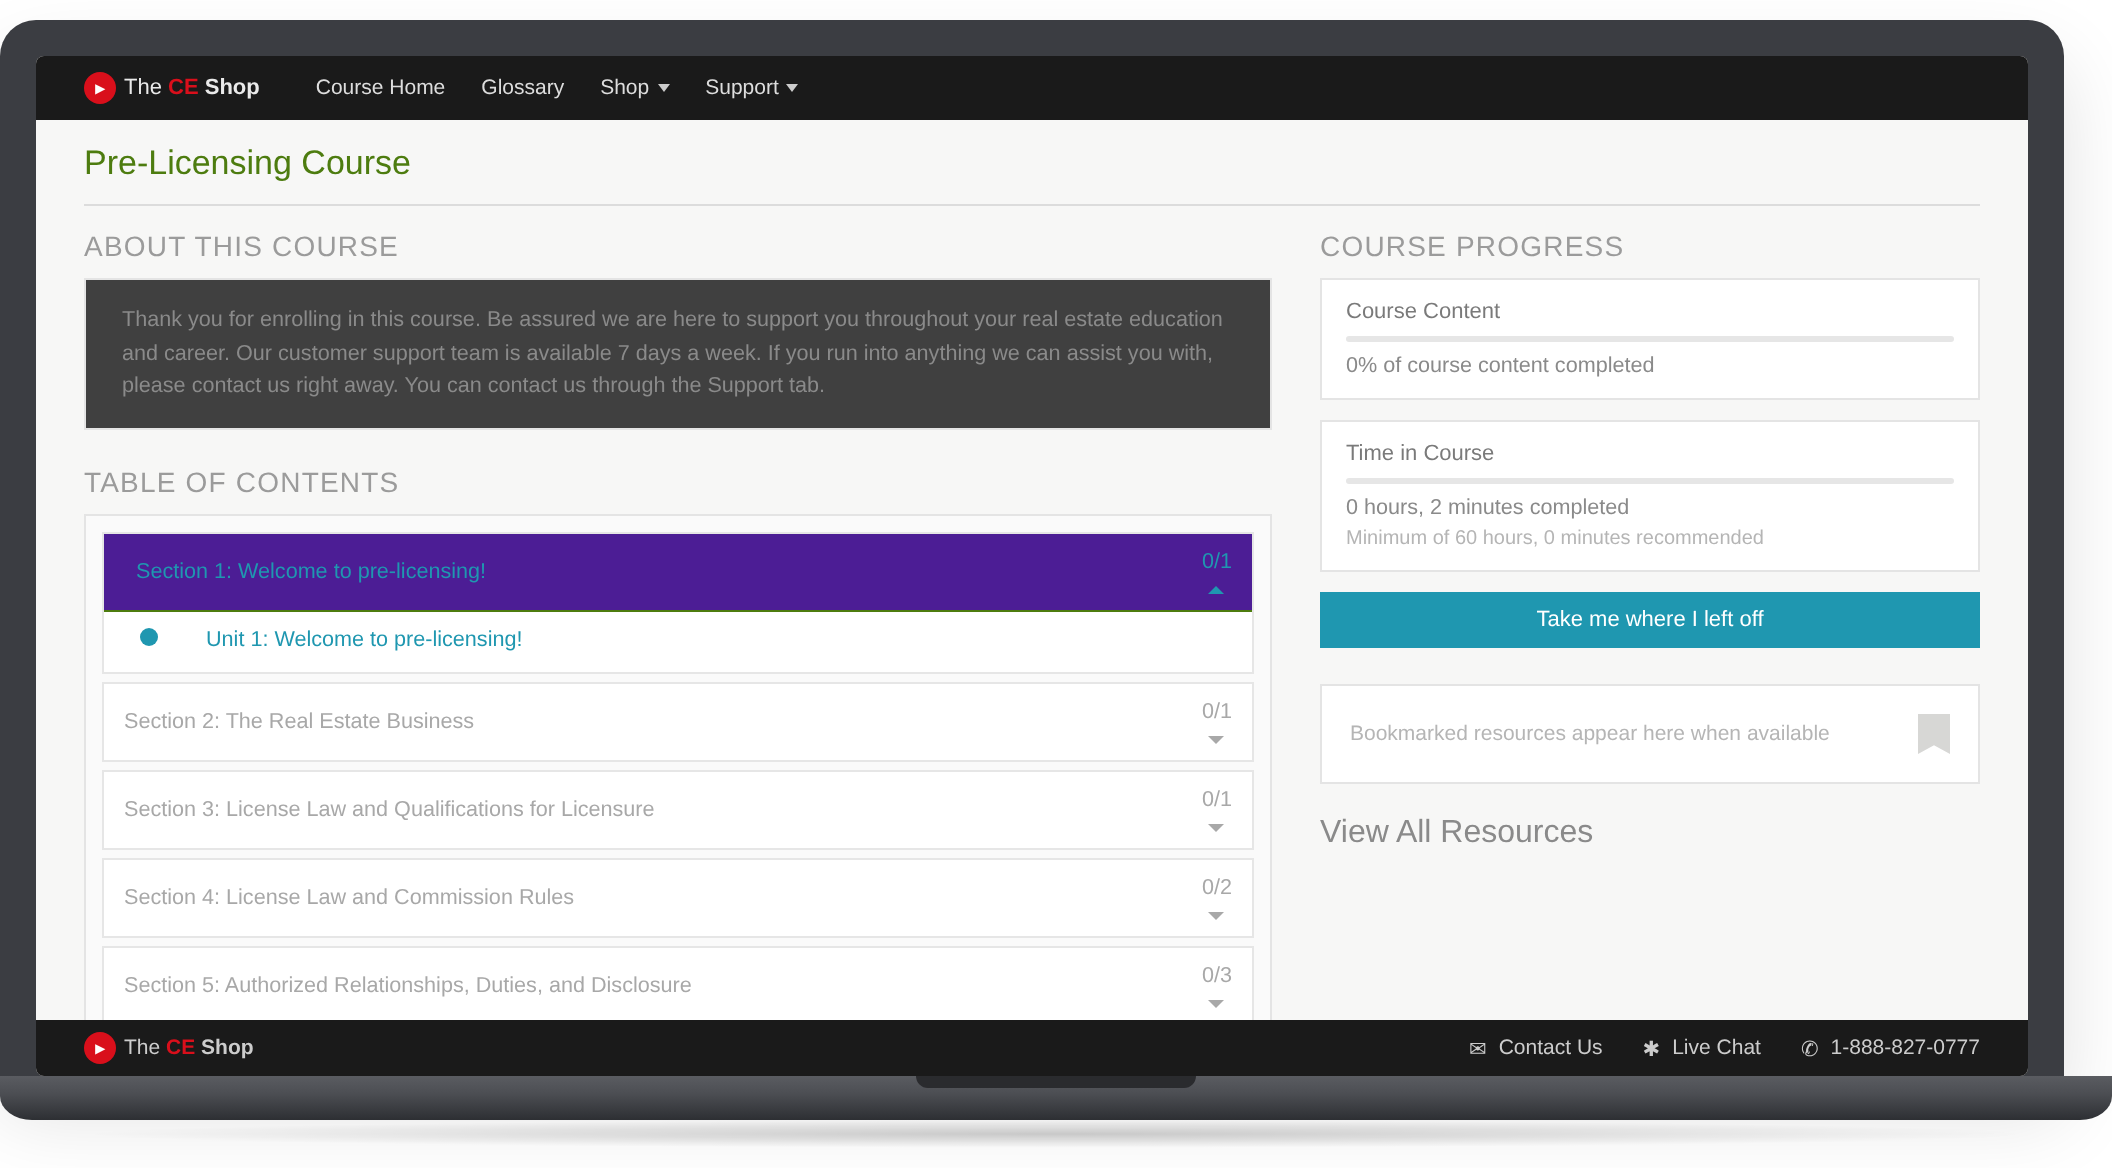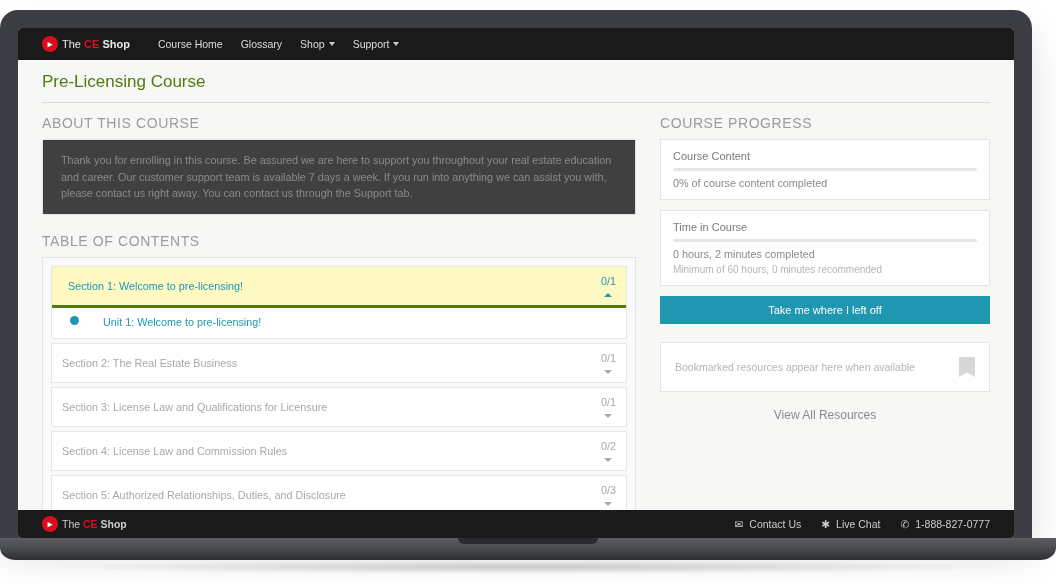--- a/index.html
+++ b/index.html
@@ -113,23 +113,23 @@
     font-size: 10.8px;
   }
   .toc-head {
     display: flex;
     justify-content: space-between;
     align-items: center;
     padding: 8px 10px;
     cursor: pointer;
   }
   .toc-head.active {
-    background: #fef9c3;
+    background: #4c1d95;
     color: #1f97b0;
-    border-bottom: 3px solid #4d7c0f;
+    border-bottom: 1px solid #4d7c0f;
     padding-left: 16px;
   }
   .toc-head .count { display: flex; align-items: center; gap: 6px; color: inherit; flex-direction: column; }
   .toc-head:not(.active) { color: #a8a8a8; }
   .unit-row {
     display: flex;
     align-items: flex-start;
     padding: 8px 10px 10px 18px;
     gap: 24px;
     color: #1f97b0;
@@ -178,21 +178,21 @@
     padding: 14px 14px;
     display: flex;
     justify-content: space-between;
     align-items: center;
     gap: 10px;
     font-size: 10.5px;
     color: #b5b5b5;
     margin-bottom: 8px;
   }
   .bm-flag { width: 16px; height: 20px; background: #d7d7d5; clip-path: polygon(0 0,100% 0,100% 100%,50% 78%,0 100%); flex-shrink: 0;}
-  .view-all { text-align: center; font-size: 12px; color: #8a8a8a; cursor: pointer; margin-top: 16px; }
+  .view-all { text-align: left; font-size: 16px; color: #8a8a8a; cursor: pointer; margin-top: 16px; }
   
   .footer {
     background: #1a1a1a;
     color: #ccc;
     display: flex;
     align-items: center;
     justify-content: space-between;
     padding: 0 24px;
     height: 28px;
     font-size: 10.5px;

